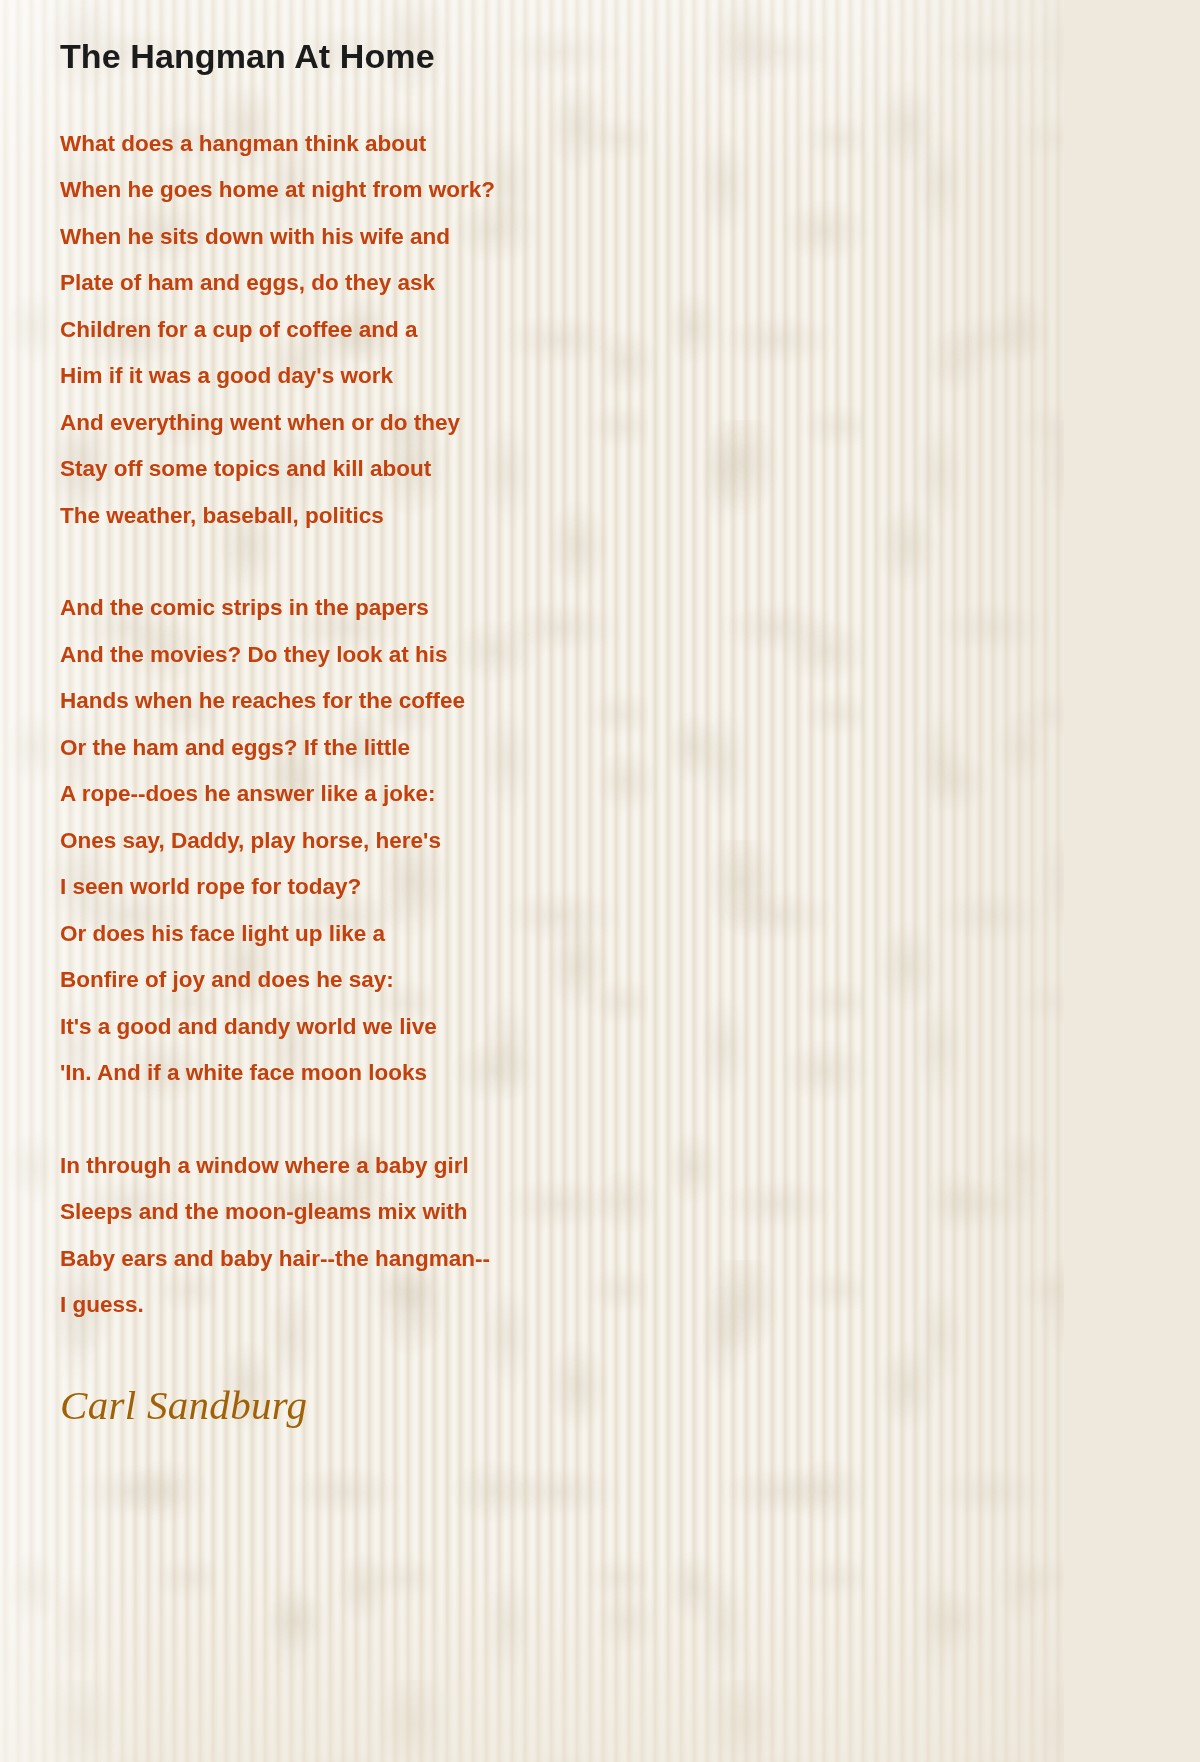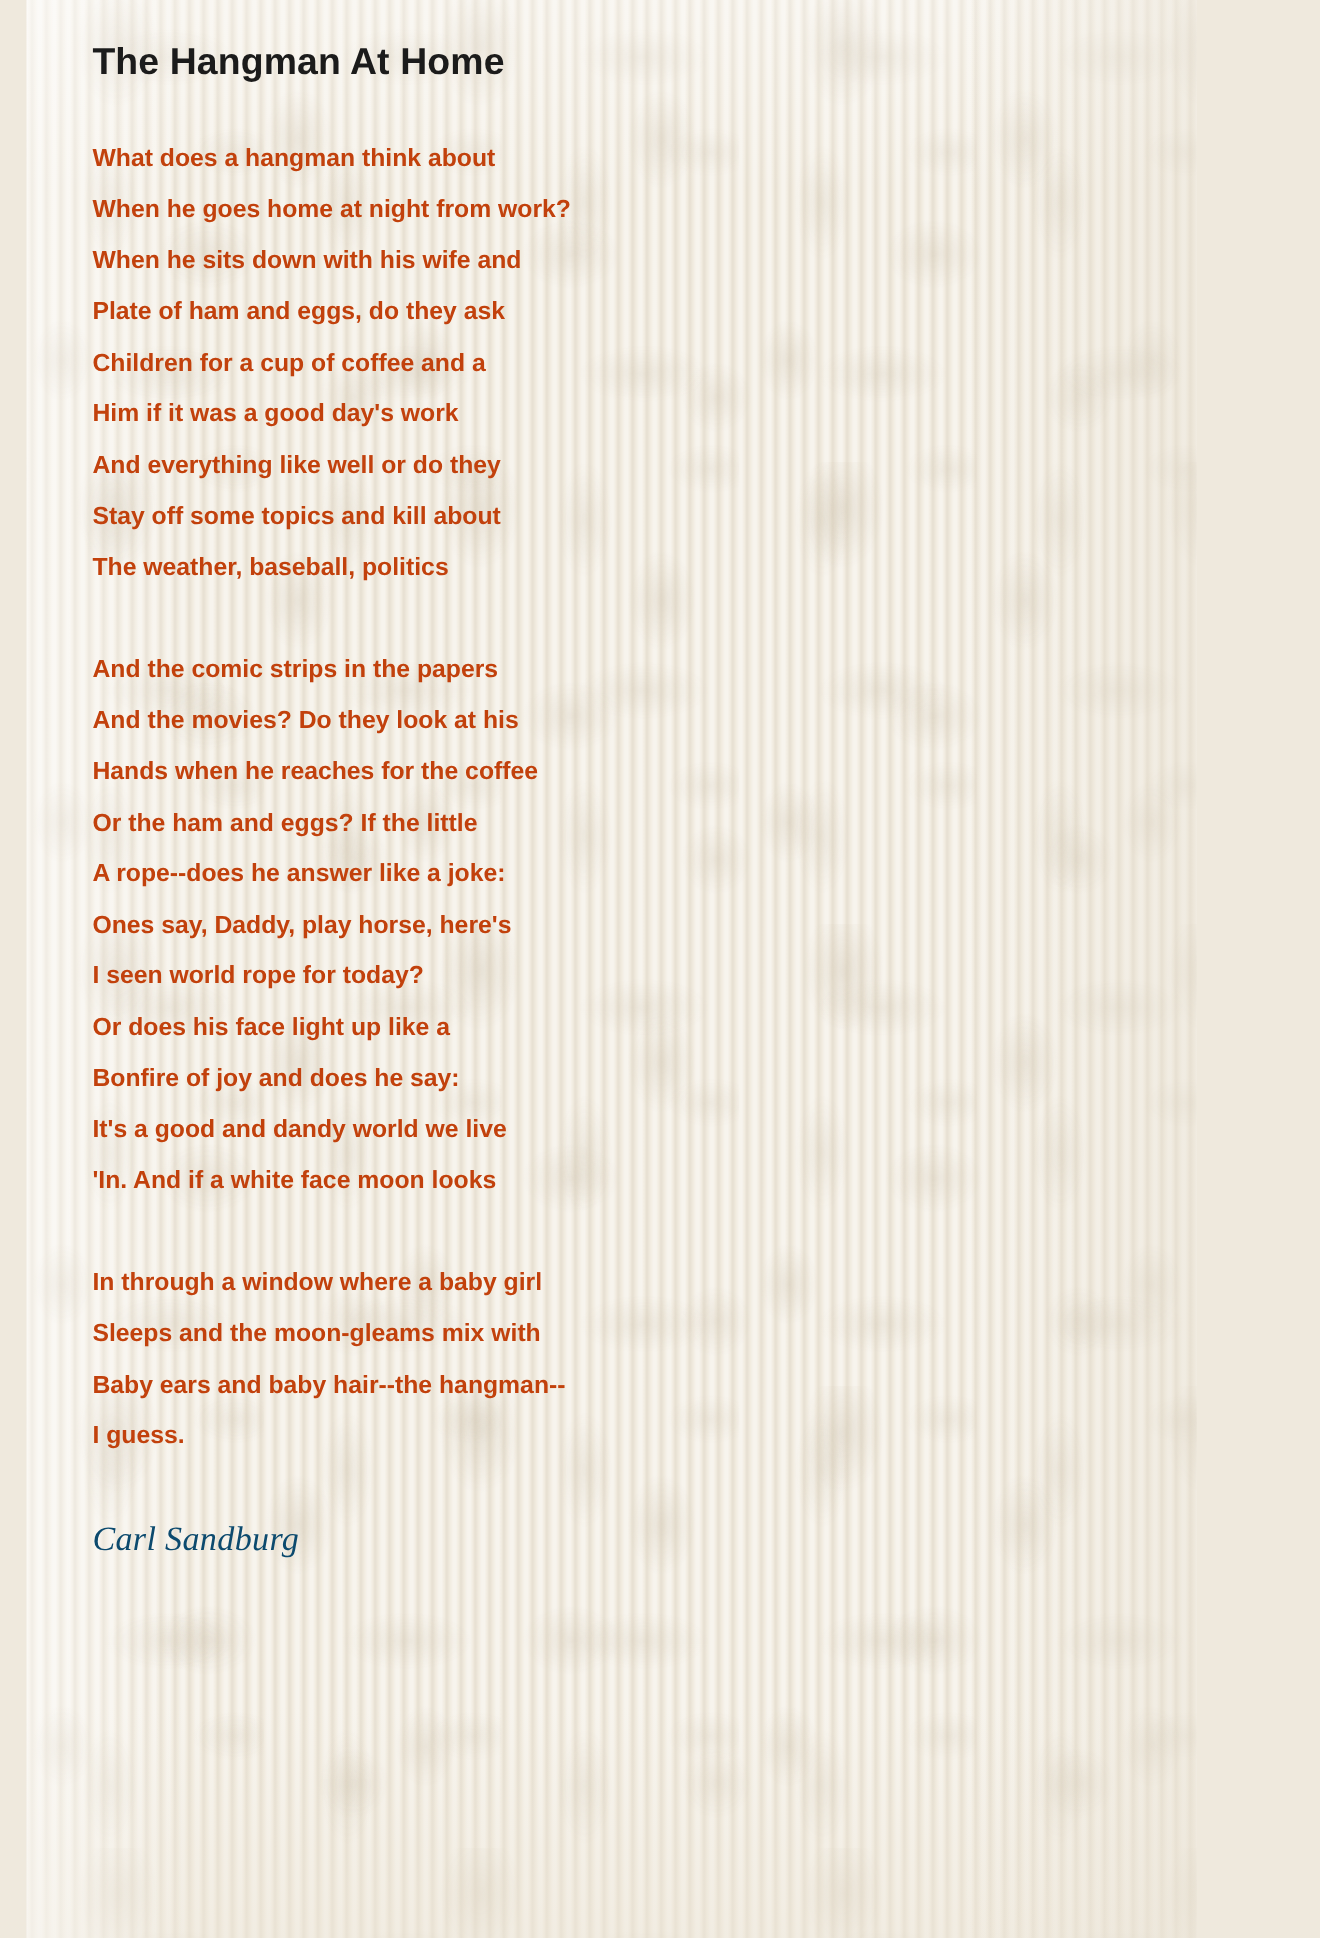--- a/index.html
+++ b/index.html
@@ -14,21 +14,20 @@
     overflow: hidden;
   }
 
   #page {
     position: relative;
     width: 1064px;
     height: 1762px;
     background-color: #f0ead e;
     background-color: #f0eade;
     overflow: hidden;
-    margin-left: 24px;
   }
 
   
   .texture-base {
     position: absolute;
     inset: 0;
     background-color: #f1ebdf;
     background-image:
       linear-gradient(90deg,
         rgba(255,255,255,0.55) 0px,
@@ -94,22 +93,22 @@
     font-weight: bold;
     color: #c2410c;
     line-height: 46.5px;
     white-space: pre;
   }
 
   #poem-author {
     margin-top: 52px;
     font-family: "Liberation Serif", serif;
     font-style: italic;
-    font-size: 31px;
-    color: #0c4a6e;
+    font-size: 41px;
+    color: #a16207;
     letter-spacing: 0.3px;
   }
 </style>
 </head>
 <body>
 
 <div id="page">
 
   <div class="texture-base"></div>
   <div class="texture-damask"></div>
@@ -120,21 +119,21 @@
 
     <h1 id="poem-title">The Hangman At Home</h1>
 
     <div class="stanza">
       <div class="poem-line">What does a hangman think about</div>
       <div class="poem-line">When he goes home at night from work?</div>
       <div class="poem-line">When he sits down with his wife and</div>
       <div class="poem-line">Plate of ham and eggs, do they ask</div>
       <div class="poem-line">Children for a cup of coffee and a</div>
       <div class="poem-line">Him if it was a good day's work</div>
-      <div class="poem-line">And everything like well or do they</div>
+      <div class="poem-line">And everything went when or do they</div>
       <div class="poem-line">Stay off some topics and kill about</div>
       <div class="poem-line">The weather, baseball, politics</div>
     </div>
 
     <div class="stanza">
       <div class="poem-line">And the comic strips in the papers</div>
       <div class="poem-line">And the movies? Do they look at his</div>
       <div class="poem-line">Hands when he reaches for the coffee</div>
       <div class="poem-line">Or the ham and eggs? If the little</div>
       <div class="poem-line">A rope--does he answer like a joke:</div>

